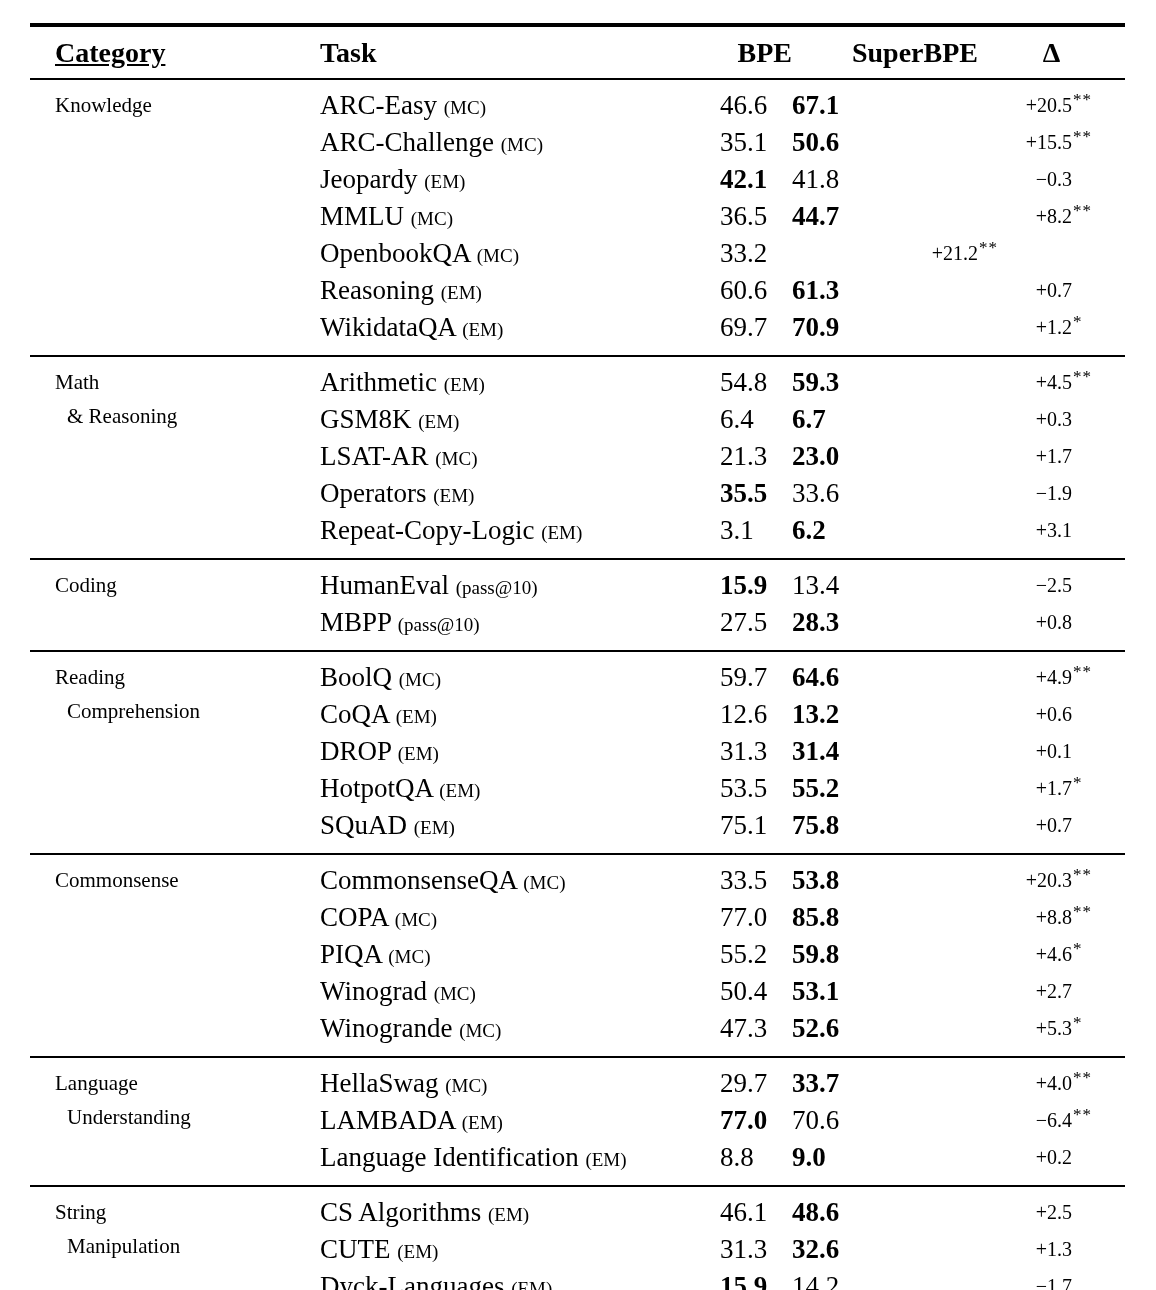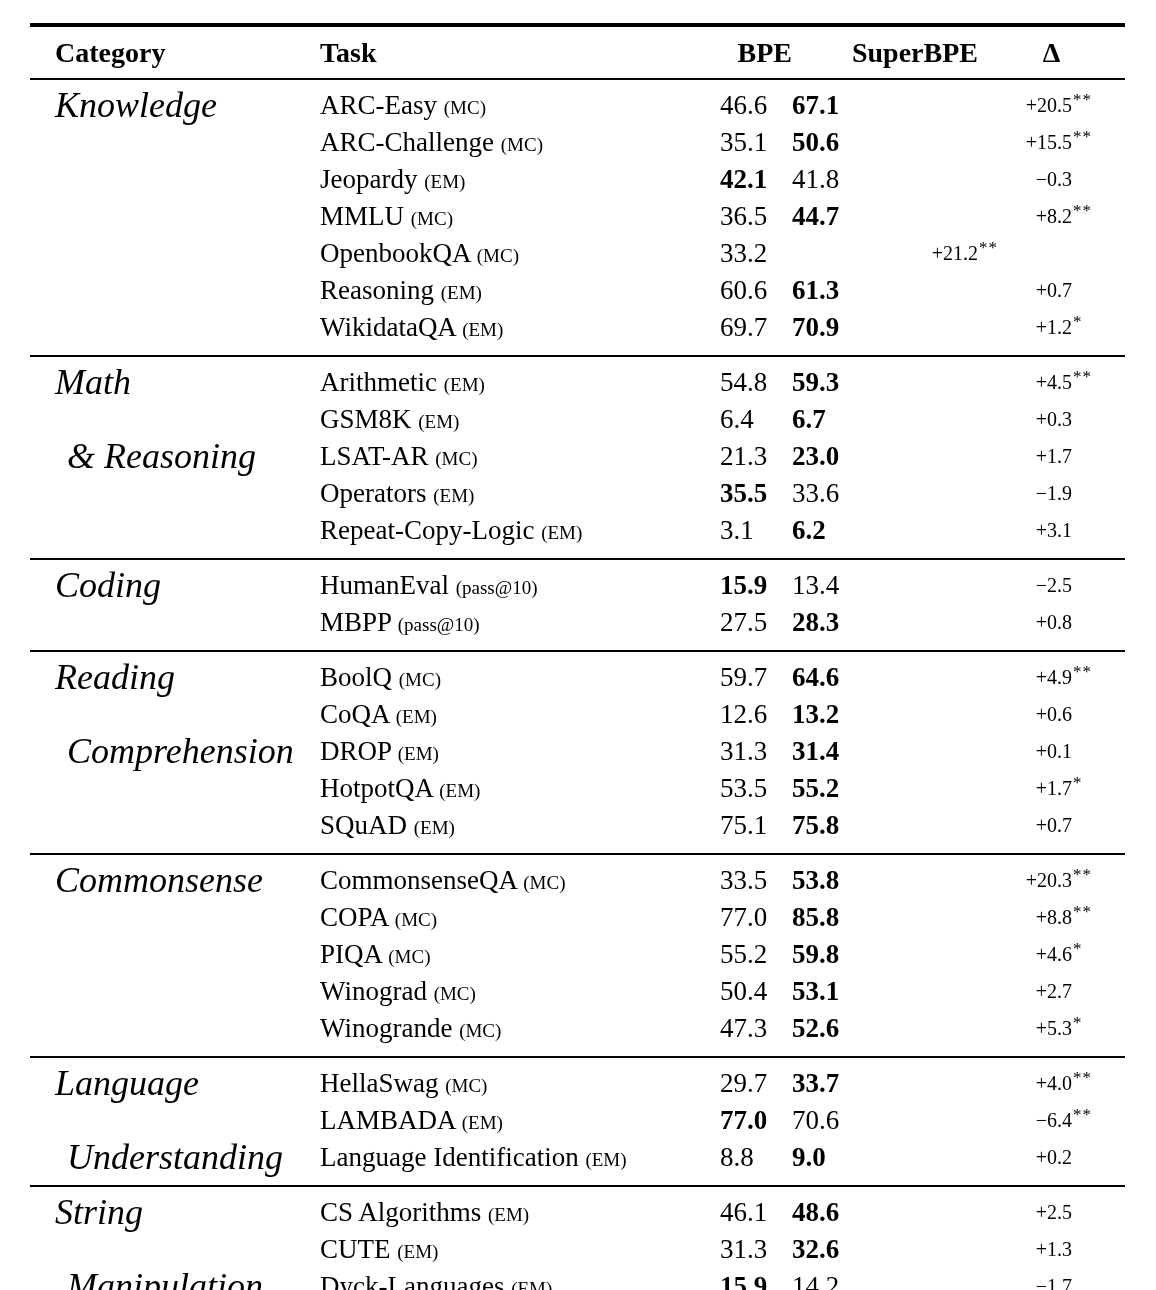--- a/index.html
+++ b/index.html
@@ -22,40 +22,39 @@
 
   
   .header-row {
     display: grid;
     grid-template-columns: 290px 400px 72px 186px 147px;
     padding: 10px 0 9px 0;
     font-size: 28px;
     font-weight: bold;
     line-height: 32px;
   }
-  .header-row .h-category { padding-left: 25px; }
+  .header-row .h-category { padding-left: 25px; text-decoration: underline; }
   .header-row .h-bpe, .header-row .h-superbpe { text-align: right; }
   .header-row .h-delta { text-align: center; }
 
   
   .section {
     display: grid;
     grid-template-columns: 290px 805px;
     padding: 8px 0;
     border-bottom: 2px solid #000;
   }
 
   .cat-cell {
     padding-left: 25px;
-    font-size: 36px;
+    font-size: 21px;
     line-height: 34px;
-    font-style: italic;
   }
   .cat-line { white-space: nowrap; }
-  .cat-line.cat-cont { padding-left: 12px; margin-top: 40px; }
+  .cat-line.cat-cont { padding-left: 12px; }
 
   .row {
     display: grid;
     grid-template-columns: 400px 72px 186px 94px 53px;
     line-height: 34px;
   }
   .cell.task { font-size: 27px; white-space: nowrap; }
   .task-suffix { font-size: 19px; margin-top: 8px; }
   .cell.num {
     font-size: 27px;

